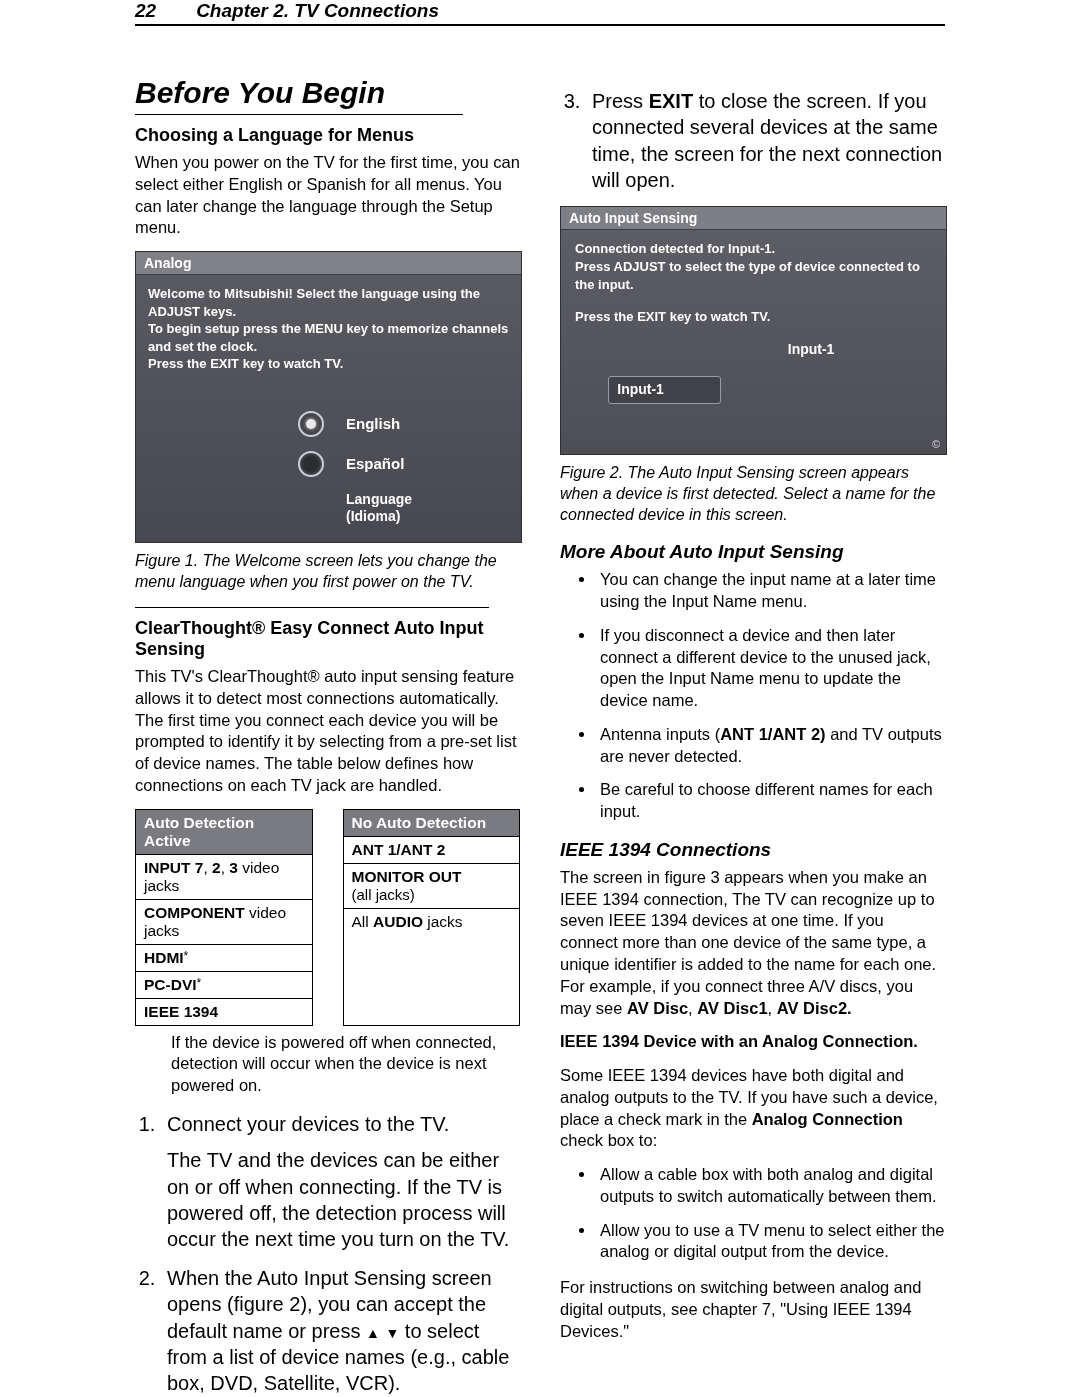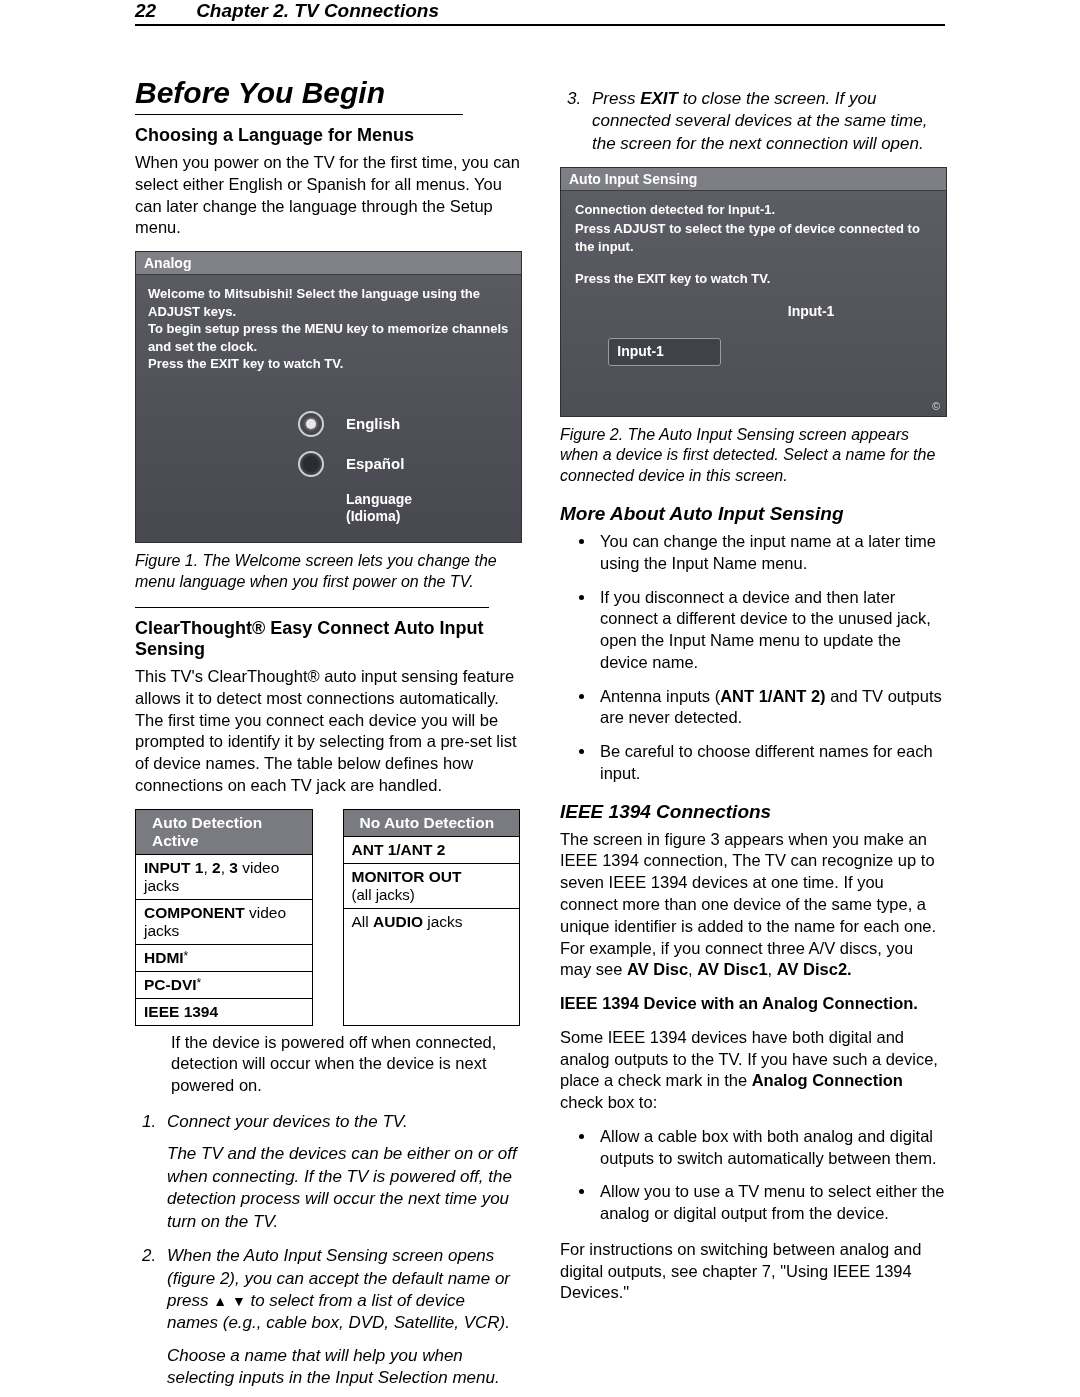--- a/index.html
+++ b/index.html
@@ -60,21 +60,21 @@
     font-size: 19px;
     font-weight: bold;
     font-style: italic;
     margin: 16px 0 6px 0;
   }
   p { font-size: 16.5px; line-height: 1.32; margin: 0 0 12px 0; }
   .caption { font-style: italic; font-size: 16px; margin: 8px 0 14px 0; line-height: 1.3;}
   .sub-rule { border-top: 1px solid #000; width: 92%; margin: 4px 0 10px 0; }
   ul.bullets { margin: 4px 0 14px 0; padding-left: 36px; font-size: 16.5px; line-height: 1.32;}
   ul.bullets li { margin-bottom: 12px; padding-left: 4px;}
-  ol.steps { margin: 6px 0 10px 0; padding-left: 26px; font-size: 17px; line-height: 1.32; font-style: italic;}
+  ol.steps { margin: 6px 0 10px 0; padding-left: 26px; font-size: 20px; line-height: 1.32;}
   ol.steps li { margin-bottom: 12px; padding-left: 6px;}
   .step-sub { margin-top: 10px;}
   .indent-note { font-size: 16.5px; line-height: 1.32; margin: 6px 0 14px 36px;}
   b, .bold { font-weight: bold; }
   .triangle-up::before { content: "▲"; font-size: 14px;}
   .triangle-down::before { content: "▼"; font-size: 14px;}
 
   
   .tv-screen {
     background: #55565a;
@@ -130,21 +130,21 @@
     text-align: left;
   }
   .input-label2 { text-align: left; font-size: 14px; font-weight: bold; margin: 0 auto 40px auto; width: 111px; }
   .corner-c { position: absolute; right: 6px; bottom: 4px; font-size: 11px; color: #d6d6da;}
 
   
   .tables-row { display: flex; gap: 30px; margin-bottom: 6px;}
   .dtable { border: 1px solid #000; flex: 1; }
   .dtable .th {
     background: #7a7b80; color: #fff; font-weight: bold;
-    padding: 4px 16px; font-size: 15.5px;
+    padding: 4px 8px; font-size: 15.5px;
   }
   .dtable .td {
     border-top: 1px solid #000;
     padding: 4px 8px; font-size: 15.5px;
   }
   .dtable .td .sub { font-weight: normal; font-size: 15px;}
   .ast { font-size: 12px; vertical-align: top;}
 </style>
 </head>
 <body>
@@ -190,21 +190,21 @@
       </div>
       <div class="caption">Figure 1.  The Welcome screen lets you change the menu language when you first power on the TV.</div>
 
       <div class="sub-rule"></div>
       <h2>ClearThought® Easy Connect Auto Input Sensing</h2>
       <p>This TV's ClearThought® auto input sensing feature allows it to detect most connections automatically.  The first time you connect each device you will be prompted to identify it by selecting from a pre-set list of device names.  The table below defines how connections on each TV jack are handled.</p>
 
       <div class="tables-row">
         <div class="dtable">
           <div class="th">Auto Detection Active</div>
-          <div class="td"><b>INPUT 1</b>, <b>2</b>, <b>3</b> video jacks</div>
+          <div class="td"><b>INPUT 7</b>, <b>2</b>, <b>3</b> video jacks</div>
           <div class="td"><b>COMPONENT</b> video jacks</div>
           <div class="td"><b>HDMI</b><span class="ast">*</span></div>
           <div class="td"><b>PC-DVI</b><span class="ast">*</span></div>
           <div class="td"><b>IEEE 1394</b></div>
         </div>
         <div class="dtable">
           <div class="th">No Auto Detection</div>
           <div class="td"><b>ANT 1/ANT 2</b></div>
           <div class="td"><b>MONITOR OUT</b><br><span class="sub">(all jacks)</span></div>
           <div class="td">All <b>AUDIO</b> jacks</div>

